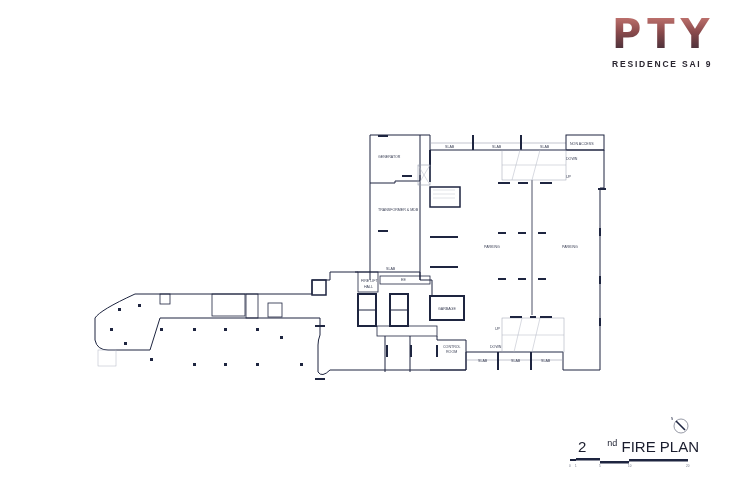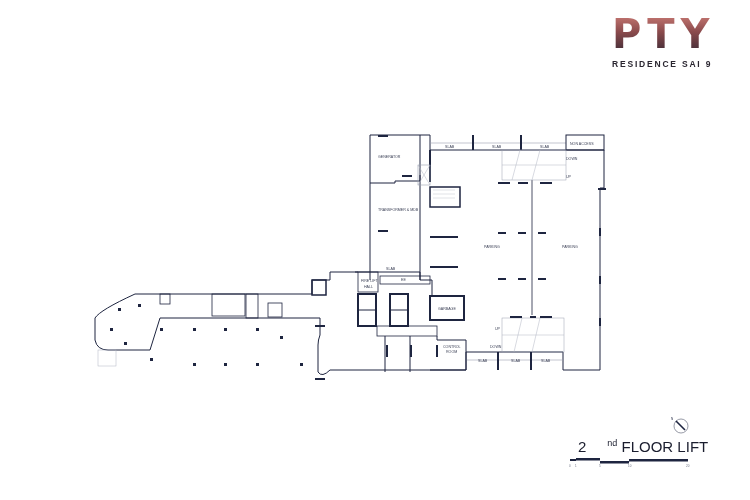--- a/index.html
+++ b/index.html
@@ -167,14 +167,14 @@
     <rect x="629" y="459" width="59" height="2.5" fill="#1e2540"></rect>
     <text x="569" y="467" font-size="3" fill="#6a6f80" font-family="Liberation Sans, sans-serif">0</text>
     <text x="575" y="467" font-size="3" fill="#6a6f80" font-family="Liberation Sans, sans-serif">1</text>
     <text x="599" y="467" font-size="3" fill="#6a6f80" font-family="Liberation Sans, sans-serif">5</text>
     <text x="628" y="467" font-size="3" fill="#6a6f80" font-family="Liberation Sans, sans-serif">10</text>
     <text x="686" y="467" font-size="3" fill="#6a6f80" font-family="Liberation Sans, sans-serif">20</text>
   </g>
 </svg>
 
 <div class="title-block">
-  <span class="plan-title">2</span><span class="plan-title"><sup>nd</sup></span><span class="plan-title"> FLOOR LIFT</span>
+  <span class="plan-title">2</span><span class="plan-title"><sup>nd</sup></span><span class="plan-title"> FIRE PLAN</span>
 </div>
 
 </body></html>

